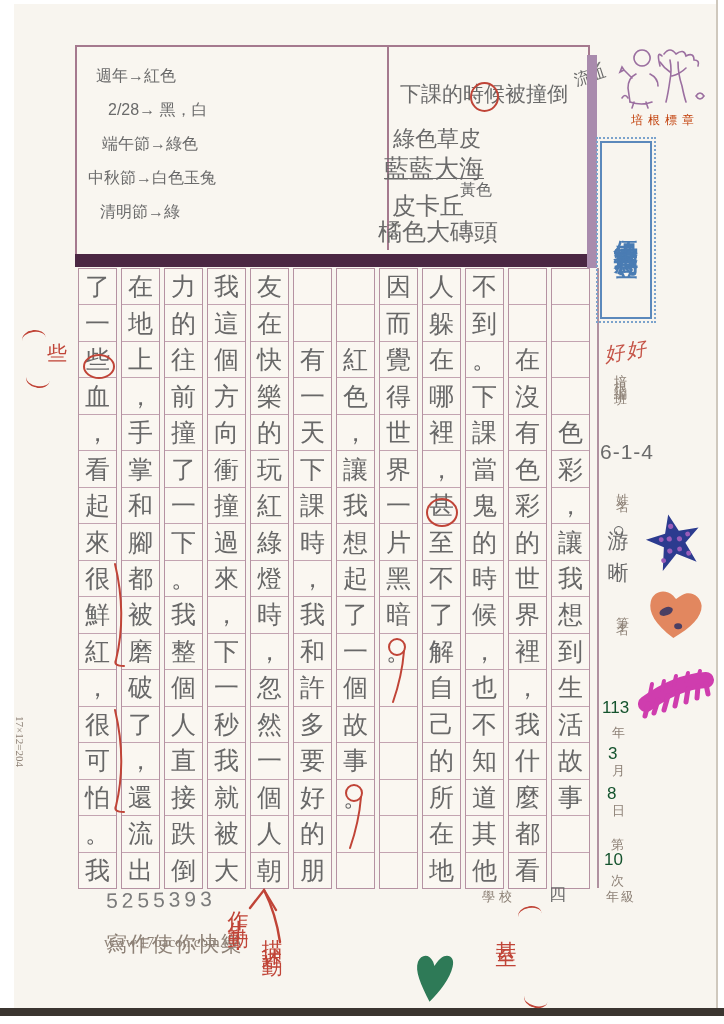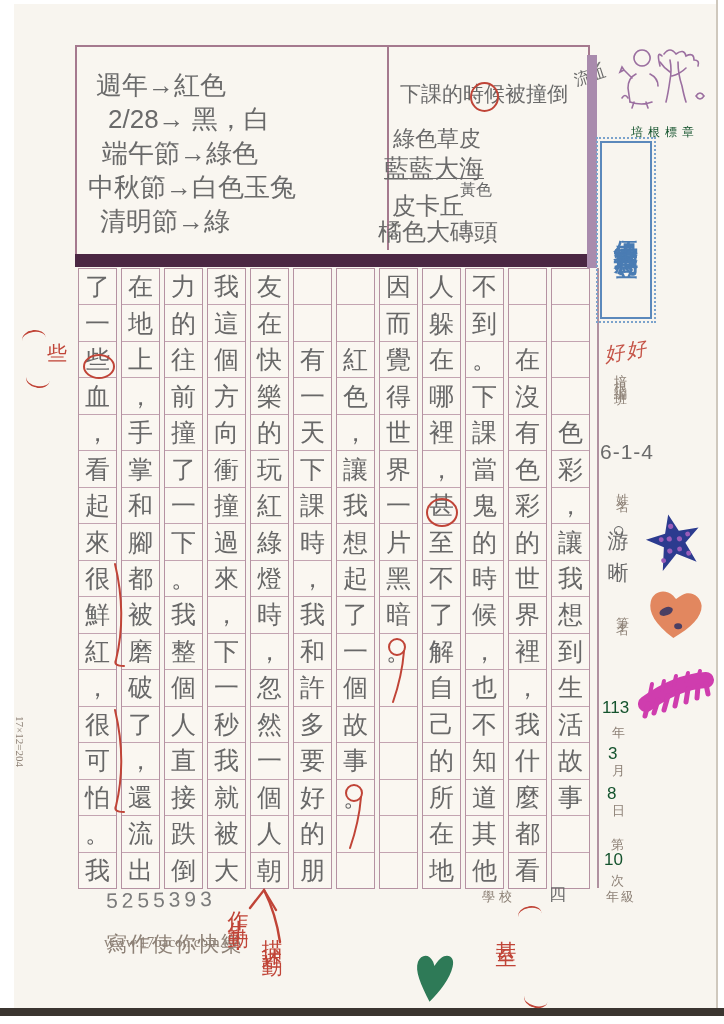--- a/index.html
+++ b/index.html
@@ -13,21 +13,21 @@
   .scan-edge-right{position:absolute;left:716px;top:0;width:2px;height:1008px;background:#cfc8bd;}
 
   
   .header-box{position:absolute;left:75px;top:45px;width:511px;height:207px;border:2px solid #a5798e;background:#f9f6f0;}
   .header-divider{position:absolute;left:310px;top:0;width:2px;height:203px;background:#a5798e;}
   .dark-bar{position:absolute;left:75px;top:254px;width:515px;height:13px;background:#4b2743;}
 
   .pencil{color:#6a6a6a;}
   .print{font-family:"Liberation Serif", serif;color:#8d8176;}
 
-  .left-notes{position:absolute;left:90px;top:68px;width:290px;font-size:26px;line-height:34px;}
+  .left-notes{position:absolute;left:90px;top:59px;width:290px;font-size:16px;line-height:34px;}
   .left-notes div{white-space:nowrap;}
   .left-notes div:nth-child(1){margin-left:6px;}
   .left-notes div:nth-child(2){margin-left:18px;}
   .left-notes div:nth-child(3){margin-left:12px;}
   .left-notes div:nth-child(4){margin-left:-2px;}
   .left-notes div:nth-child(5){margin-left:10px;}
 
   .rn-line1{position:absolute;left:400px;top:80px;font-size:21px;white-space:nowrap;}
   .rn-tail{position:absolute;left:574px;top:66px;font-size:16px;transform:rotate(-18deg);white-space:nowrap;}
   .rn-grass{position:absolute;left:393px;top:124px;font-size:22px;white-space:nowrap;}
@@ -38,21 +38,21 @@
   .check{position:absolute;left:588px;top:56px;font-size:20px;color:#7a7a7a;transform:rotate(-8deg);}
 
   .red{color:#c04437;}
   .circle-mark{position:absolute;border:2px solid #c04437;border-radius:50%;}
 
   
   .purple-strip{position:absolute;left:587px;top:55px;width:10px;height:213px;background:#a98bad;}
   .margin-line{position:absolute;left:597px;top:268px;width:2px;height:620px;background:#b091a0;}
 
   .vtext{writing-mode:vertical-rl;text-orientation:upright;}
-  .stamp-label{position:absolute;left:631px;top:112px;font-size:12px;letter-spacing:5px;color:#14532d;font-family:"Liberation Serif", serif;white-space:nowrap;margin-top:12px;}
+  .stamp-label{position:absolute;left:631px;top:112px;font-size:12px;letter-spacing:5px;color:#c2410c;font-family:"Liberation Serif", serif;white-space:nowrap;}
   .blue-stamp{position:absolute;left:600px;top:141px;width:48px;height:174px;border:2px solid #5b88bb;outline:2px dotted #7ba3cc;outline-offset:2px;display:flex;align-items:center;justify-content:center;}
   .blue-stamp-text{writing-mode:vertical-rl;text-orientation:upright;font-size:24px;font-weight:bold;color:#4a7cb3;letter-spacing:3px;font-family:"Liberation Serif", serif;}
   .teacher-marks{position:absolute;left:604px;top:338px;font-size:20px;font-style:italic;transform:rotate(-10deg);letter-spacing:2px;opacity:.9;}
 
   .lbl{position:absolute;font-size:13px;letter-spacing:6px;font-family:"Liberation Serif", serif;color:#8d8176;}
   .lbl-class{left:611px;top:364px;}
   .val-class{position:absolute;left:600px;top:440px;font-size:21px;letter-spacing:1px;}
   .lbl-name{left:613px;top:483px;}
   .val-name{position:absolute;left:604px;top:514px;font-size:21px;letter-spacing:4px;}
   .lbl-penname{left:613px;top:606px;}

